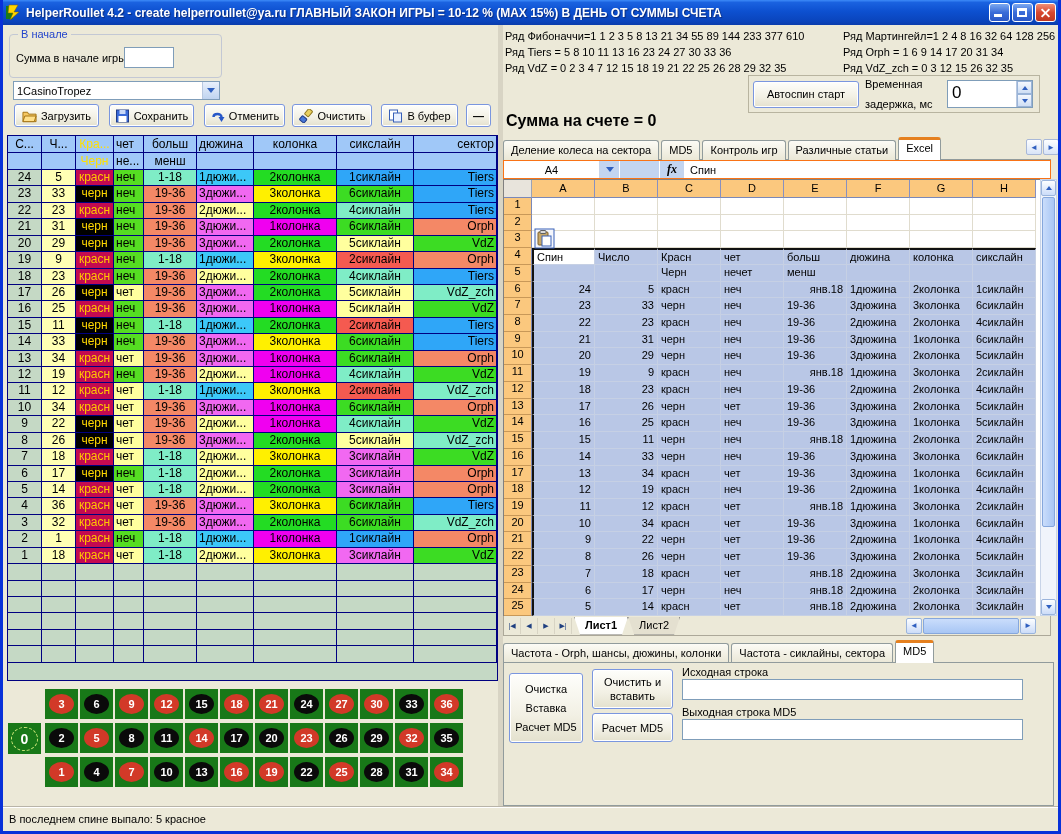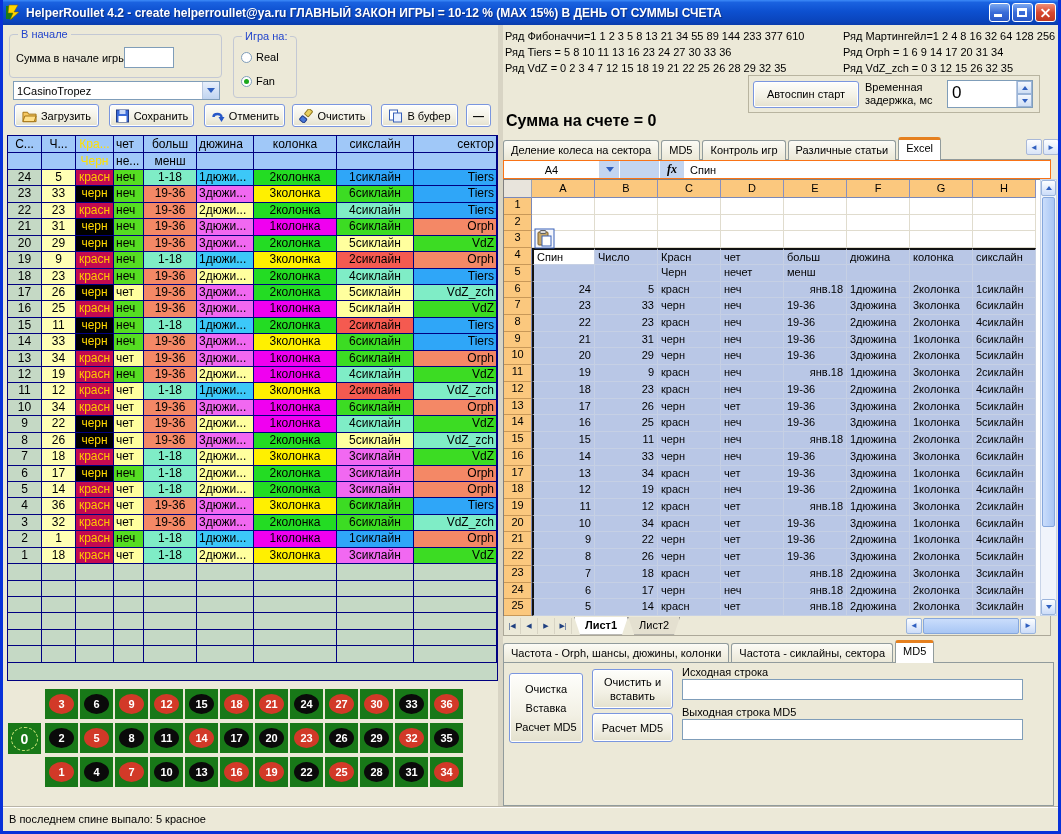--- a/index.html
+++ b/index.html
@@ -74,21 +74,21 @@
     font-size:14px; font-weight:bold; display:flex; align-items:center; justify-content:center; } 
   #statusbar-abs { position:absolute; left:0; top:806px; width:1055px; height:25px; background:#ECE9D8;
     border-top:1px solid #B8B4A8; box-shadow:inset 0 1px 0 #fff; font-size:11px; display:flex; align-items:center; padding-left:6px; }
 
   
   .series-col { position:absolute; top:3px; font-size:11px; line-height:16px; white-space:nowrap; }
   #series-left { left:2px; } #series-right { left:340px; }
   .autospin-box { position:absolute; left:245px; top:50px; width:292px; height:38px;
     border:1px solid #B8B4A0; display:flex; align-items:center; padding:0 4px; gap:6px; background:#ECE9D8; }
   .autospin-btn { width:106px; height:27px; }
-  .delay-label { width:76px; font-size:11px; line-height:13px; }
+  .delay-label { width:76px; font-size:11px; line-height:20px; }
   .spinner { display:flex; border:1px solid #7F9DB9; background:#fff; height:28px; width:86px; }
   .spin-val { flex:1; font-size:17px; padding:2px 0 0 4px; }
   .spin-btns { width:16px; display:flex; flex-direction:column; border-left:1px solid #B8C8E0; }
   .spin-btn { flex:1; background:linear-gradient(180deg,#F4F8FE,#CEDEF4); border:1px solid #9AB4D8;
     display:flex; align-items:center; justify-content:center; }
   .tri-up { width:0;height:0;border-left:3px solid transparent;border-right:3px solid transparent;border-bottom:4px solid #3060C0; }
   .tri-dn { width:0;height:0;border-left:3px solid transparent;border-right:3px solid transparent;border-top:4px solid #3060C0; }
   .account-sum { position:absolute; left:3px; top:87px; font-size:16px; font-weight:bold; }
 
   .tabstrip { position:absolute; left:0; top:112px; width:531px; height:23px; display:flex; align-items:flex-end; }
@@ -181,31 +181,20 @@
           <i class="glyph-x2"></i>
         </span>
     </span>
   </div>
 
   <div class="left-panel">
     <div class="groupbox" id="gb-start">
       <span class="gb-label">В начале</span>
       <span class="sum-label">Сумма в начале игры</span>
       <input class="sum-input" value="" style="">
-    </div>
-    <div class="groupbox" id="gb-game">
-      <span class="gb-label">Игра на:</span>
-      <span class="radio-row" style="top:14px;">
-        <span class="radio"></span>
-        <span>Real</span>
-      </span>
-      <span class="radio-row" style="top:38px;">
-        <span class="radio sel"></span>
-        <span>Fan</span>
-      </span>
     </div>
     <div class="combo">
       <span class="cb-text">1CasinoTropez</span>
       <span class="cb-btn">
           <span class="cb-arrow"></span>
         </span>
     </div>
     <div class="toolbar">
       <button class="btn-xp" style="width:85px;margin-right:10px;">
         <svg class="tb-ico" viewBox="0 0 16 14">

